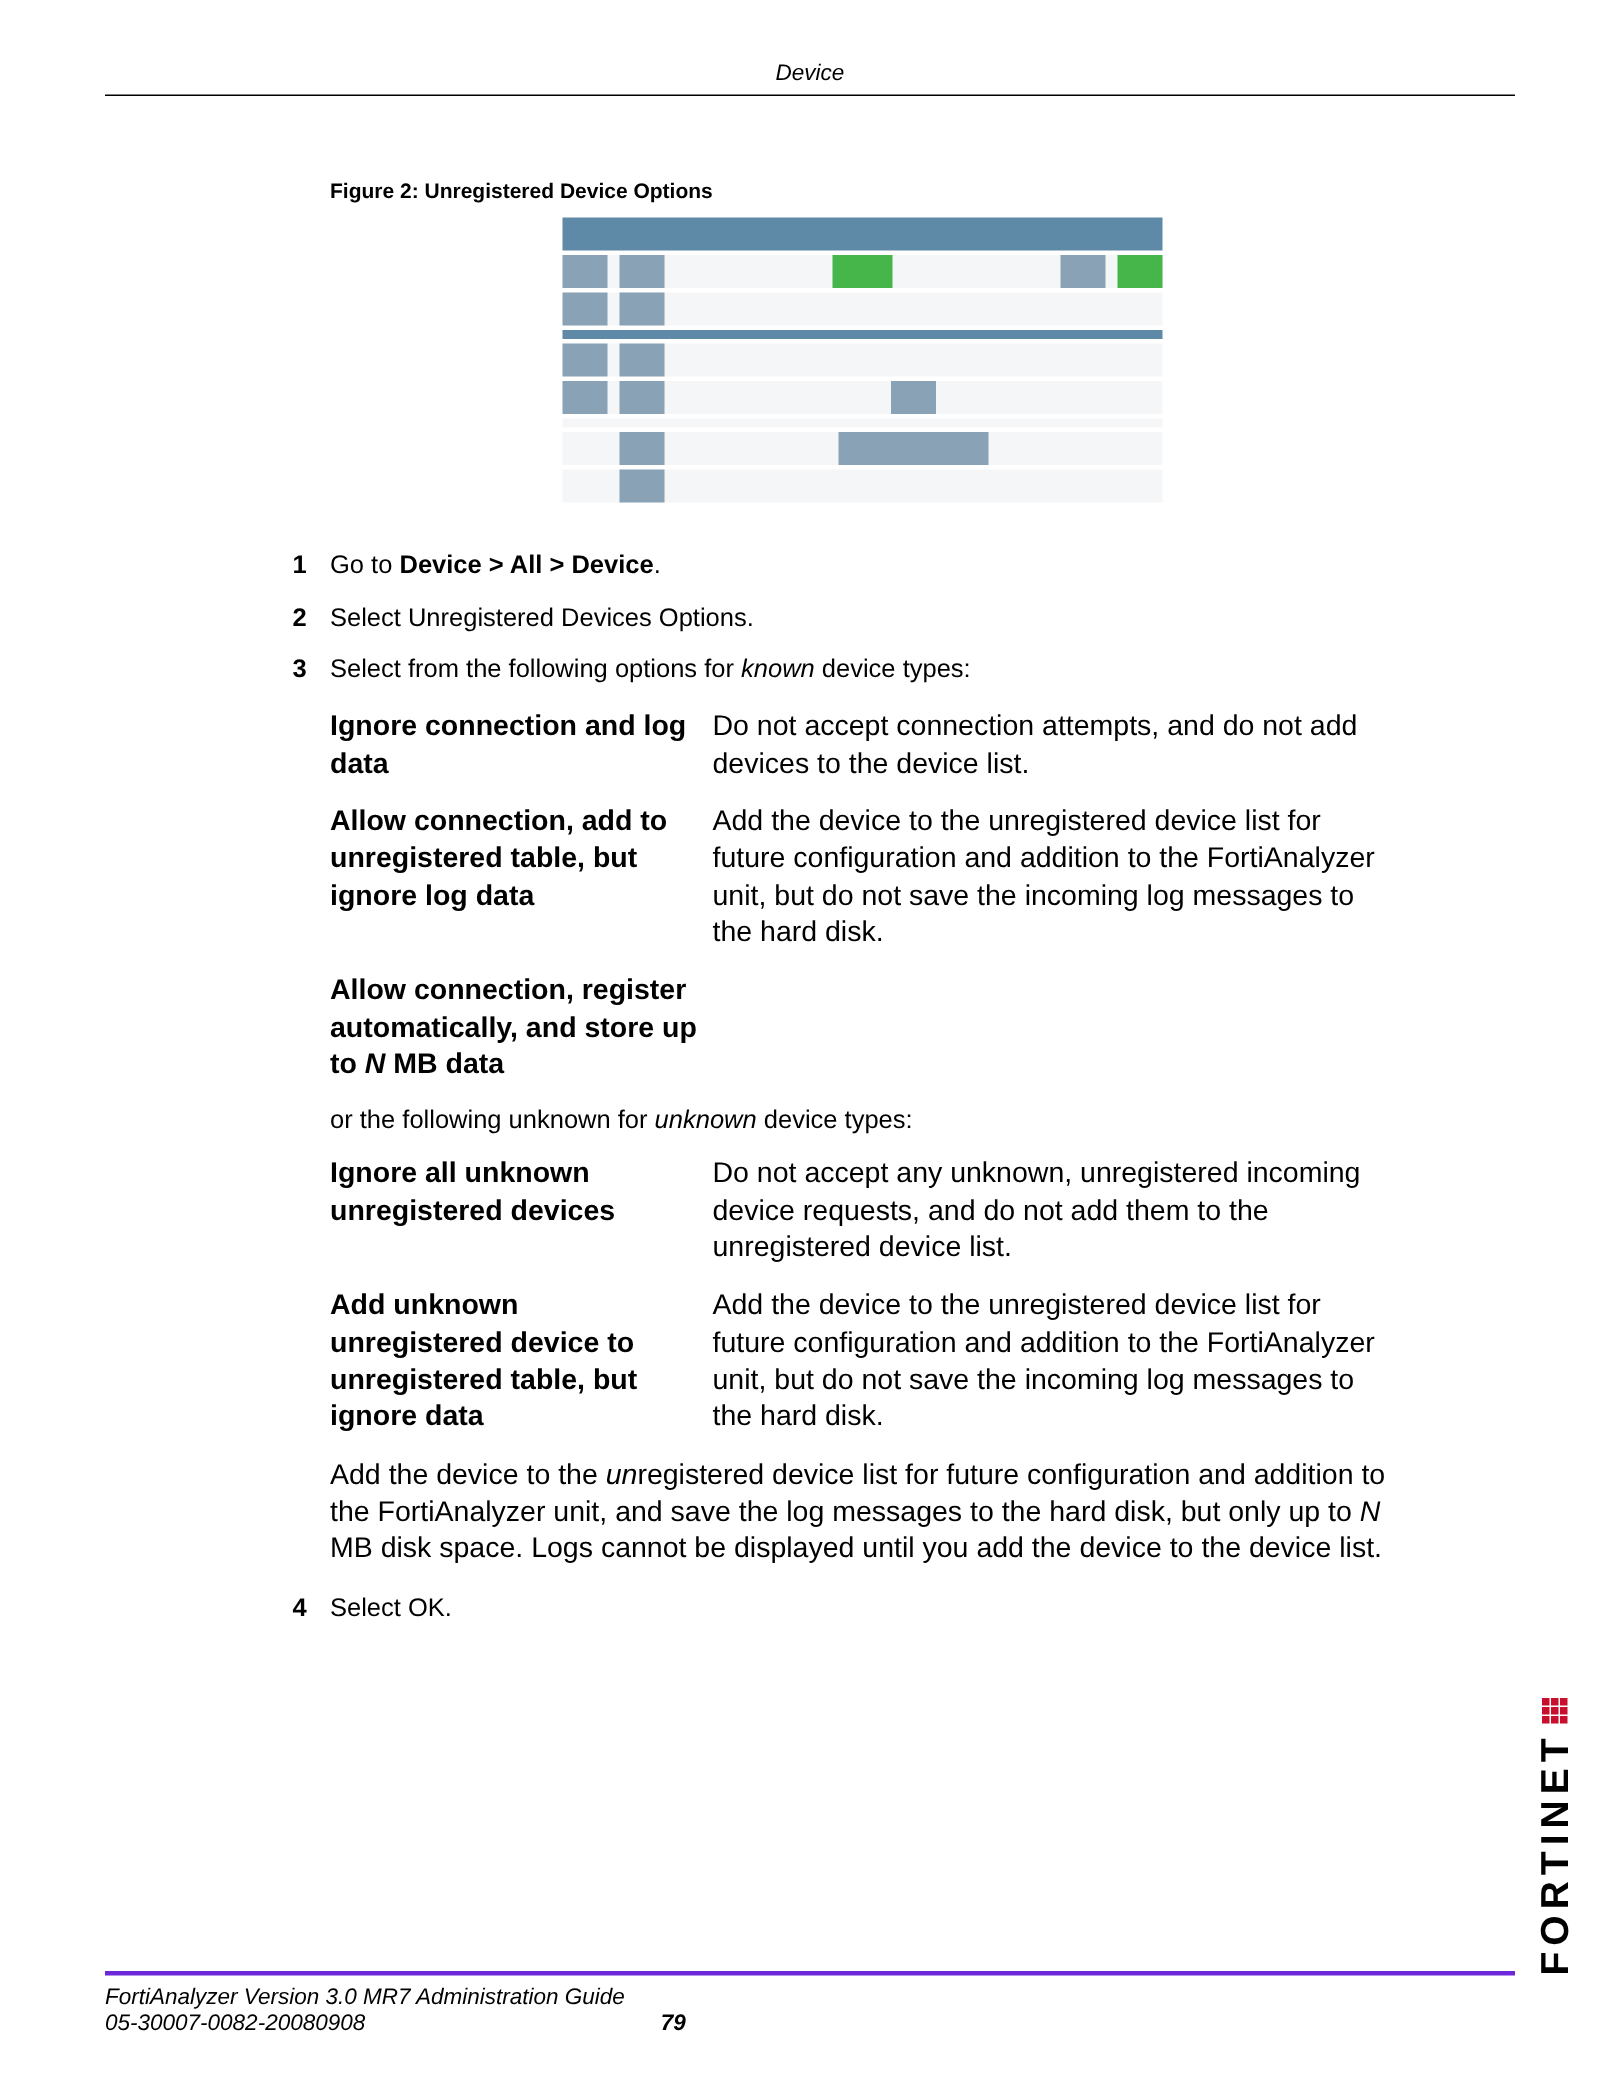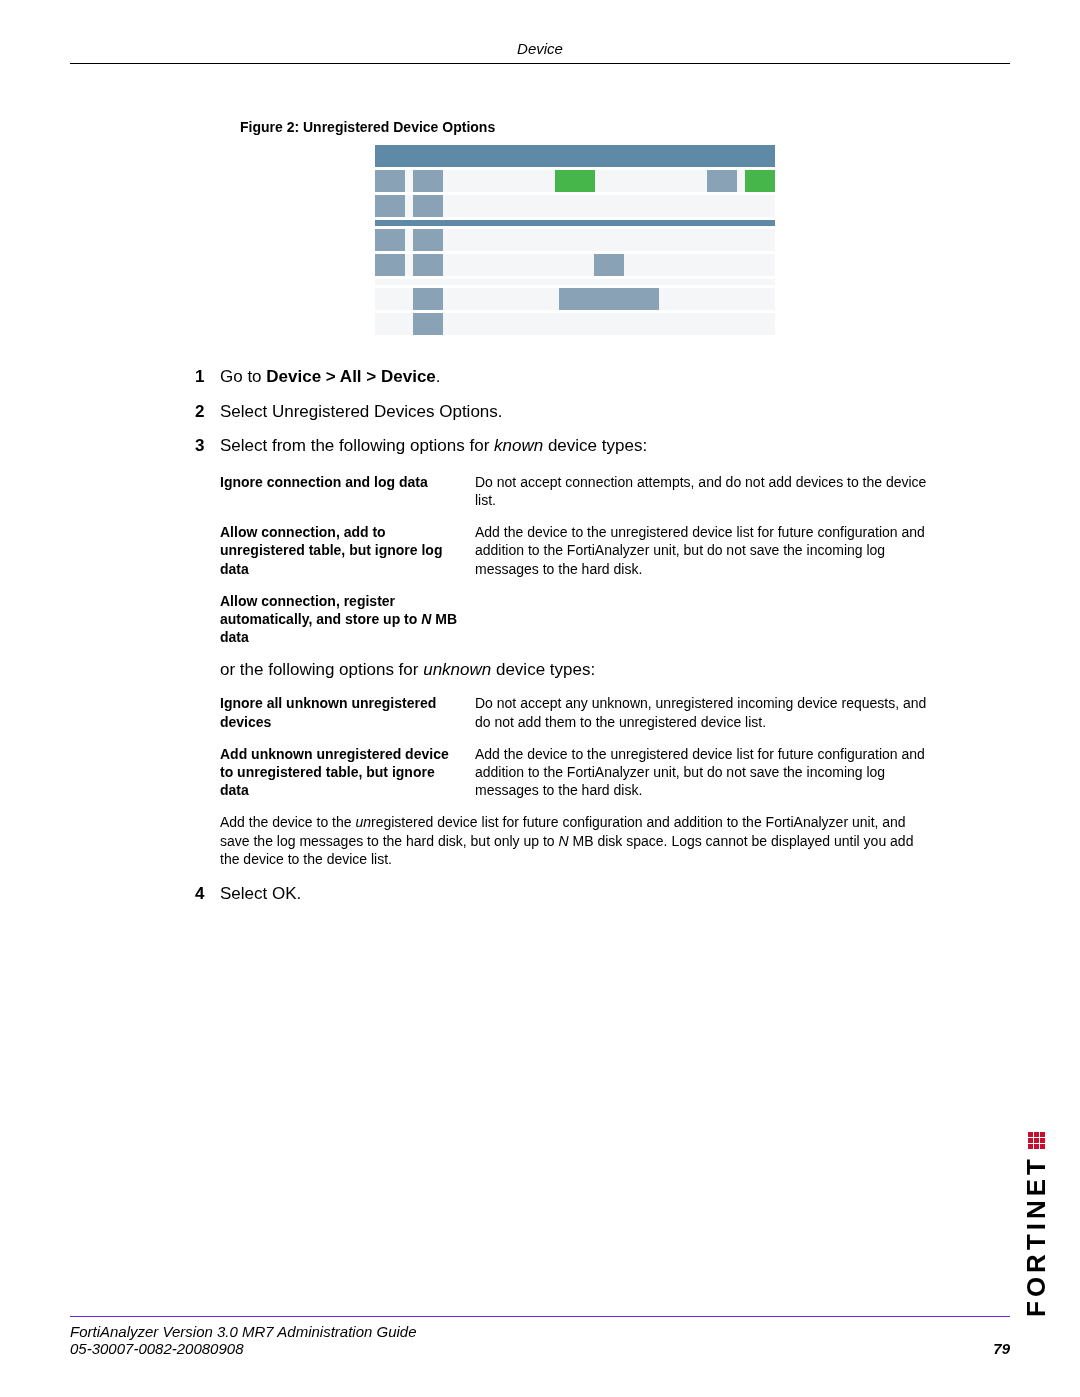--- a/index.html
+++ b/index.html
@@ -28,21 +28,20 @@
   }
   .content {
     margin-top: 55px;
     margin-left: 150px;
     margin-right: 80px;
   }
   .figure-caption {
     font-weight: bold;
     font-size: 14px;
     margin-bottom: 10px;
-    margin-left: 20px;
   }
   .figure {
     width: 400px;
     margin: 0 auto 30px auto;
   }
   .fig-row {
     height: 22px;
     display: flex;
     align-items: stretch;
     margin-bottom: 3px;
@@ -68,36 +67,36 @@
     line-height: 1.45;
   }
   .step-num {
     width: 25px;
     font-weight: bold;
     flex-shrink: 0;
   }
   .opt-table {
     margin-top: 14px;
     margin-bottom: 14px;
-    font-size: 14px;
+    font-size: 19px;
     line-height: 1.3;
   }
   .opt-row { display: flex; margin-bottom: 14px; }
   .opt-label { width: 245px; flex-shrink:0; font-weight: bold; padding-right: 10px; }
   .opt-desc { flex: 1; }
   .b { font-weight: bold; }
   .i { font-style: italic; }
   .footer {
     position: absolute;
     left: 70px; right: 70px;
     bottom: 40px;
-    border-top: 1px solid #6d28d9;
+    border-top: 3px solid #6d28d9;
     padding-top: 6px;
     display: flex;
-    justify-content: space-between;
+    justify-content: flex-start;
     align-items: flex-end;
     font-style: italic;
     font-size: 15px;
   }
   .page-num { font-weight: bold; font-style: italic; margin-left: 24px; }
   .logo {
     position: absolute;
     right: 28px;
     bottom: 80px;
     writing-mode: vertical-rl;
@@ -207,21 +206,21 @@
       <div class="opt-row">
         <div class="opt-label">Allow connection, add to unregistered table, but ignore log data</div>
         <div class="opt-desc">Add the device to the unregistered device list for future configuration and addition to the FortiAnalyzer unit, but do not save the incoming log messages to the hard disk.</div>
       </div>
       <div class="opt-row">
         <div class="opt-label"><span>Allow connection, register automatically, and store up to </span><span class="i">N</span><span> MB data</span></div>
       </div>
     </div>
 
     <div style="font-size:17px;margin:6px 0 6px 0;">
-      <span>or the following options for </span><span class="i">unknown</span><span> device types:</span>
+      <span>or the following unknown for </span><span class="i">unknown</span><span> device types:</span>
     </div>
 
     <div class="opt-table">
       <div class="opt-row">
         <div class="opt-label">Ignore all unknown unregistered devices</div>
         <div class="opt-desc">Do not accept any unknown, unregistered incoming device requests, and do not add them to the unregistered device list.</div>
       </div>
       <div class="opt-row">
         <div class="opt-label">Add unknown unregistered device to unregistered table, but ignore data</div>
         <div class="opt-desc">Add the device to the unregistered device list for future configuration and addition to the FortiAnalyzer unit, but do not save the incoming log messages to the hard disk.</div>

